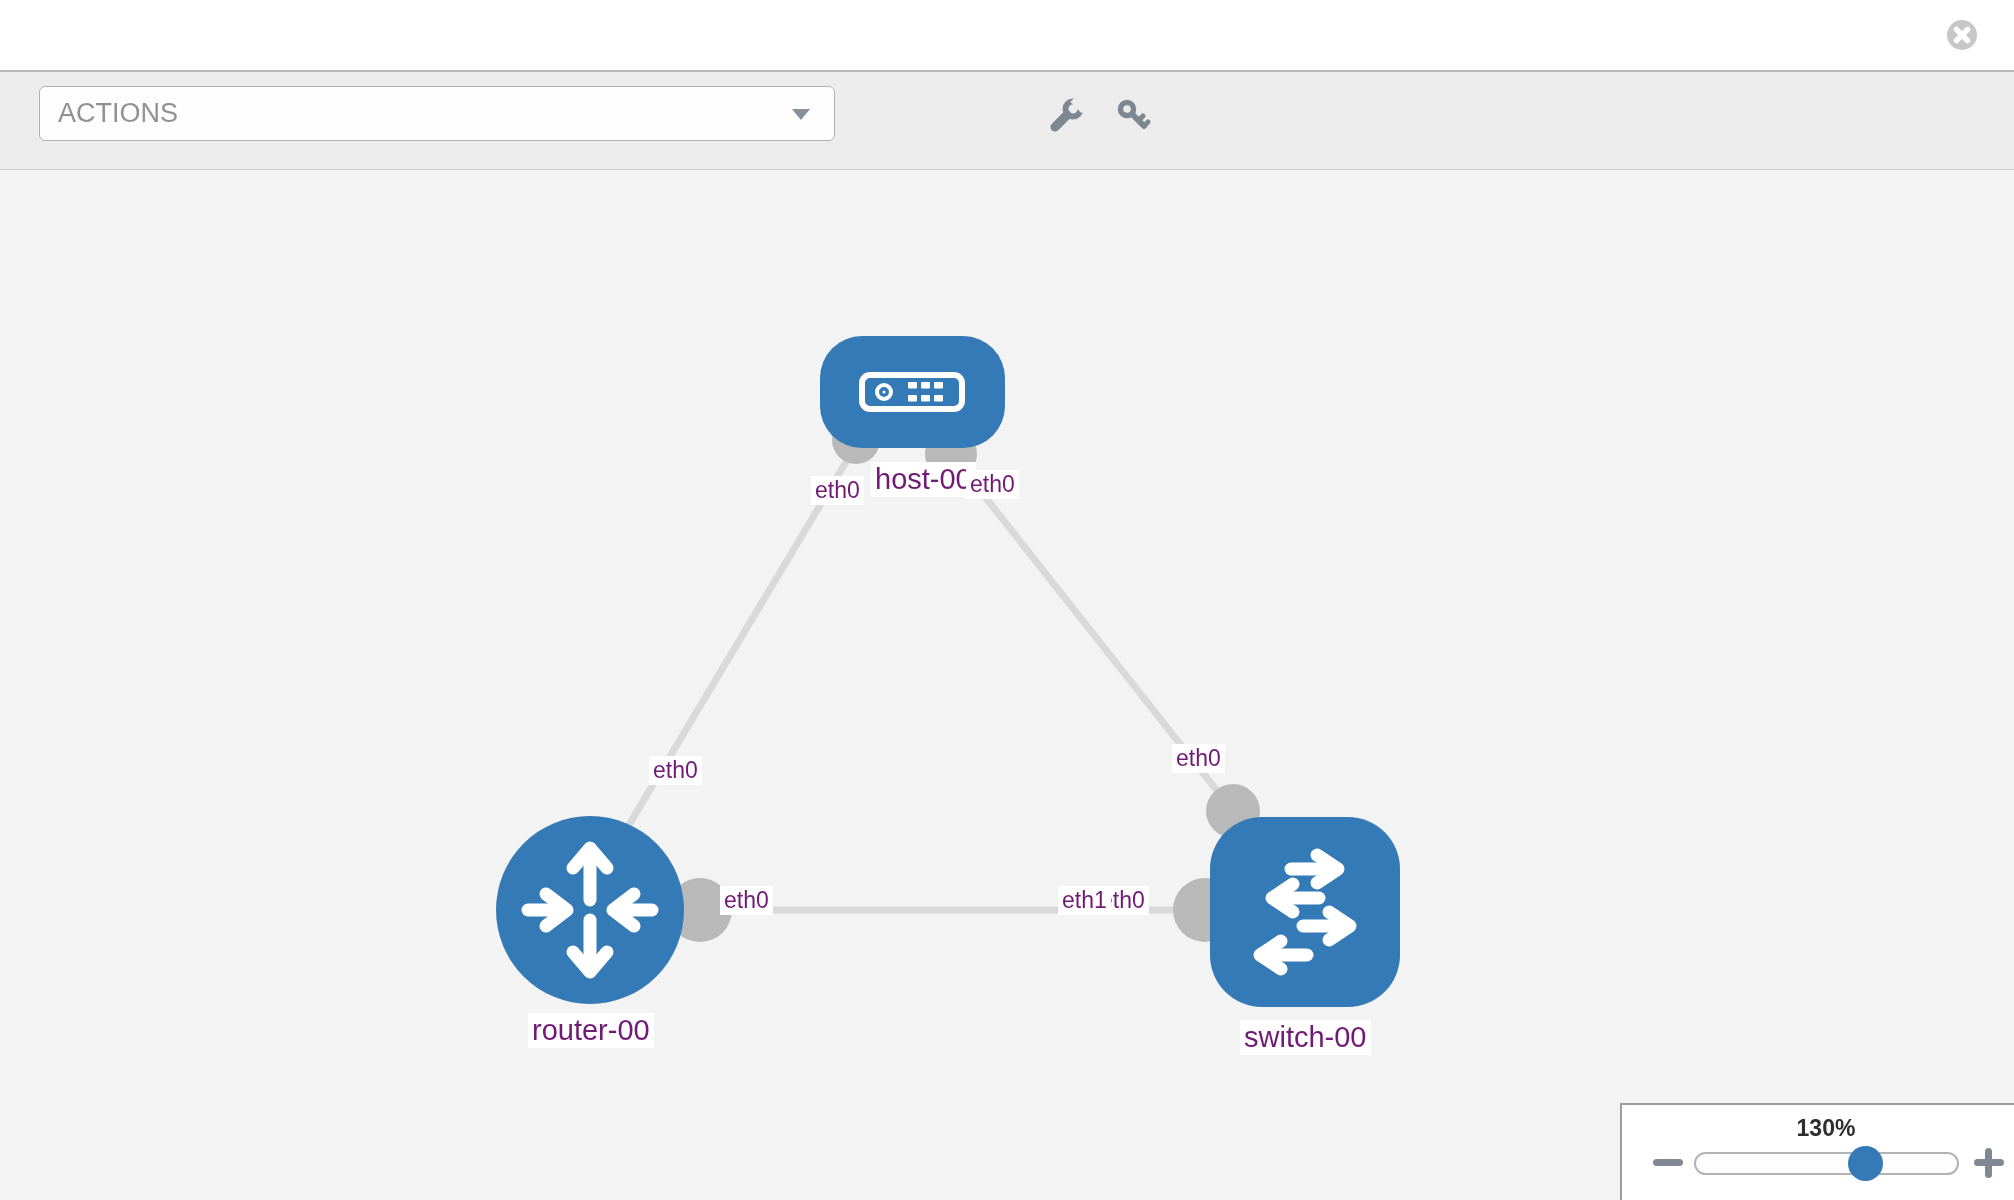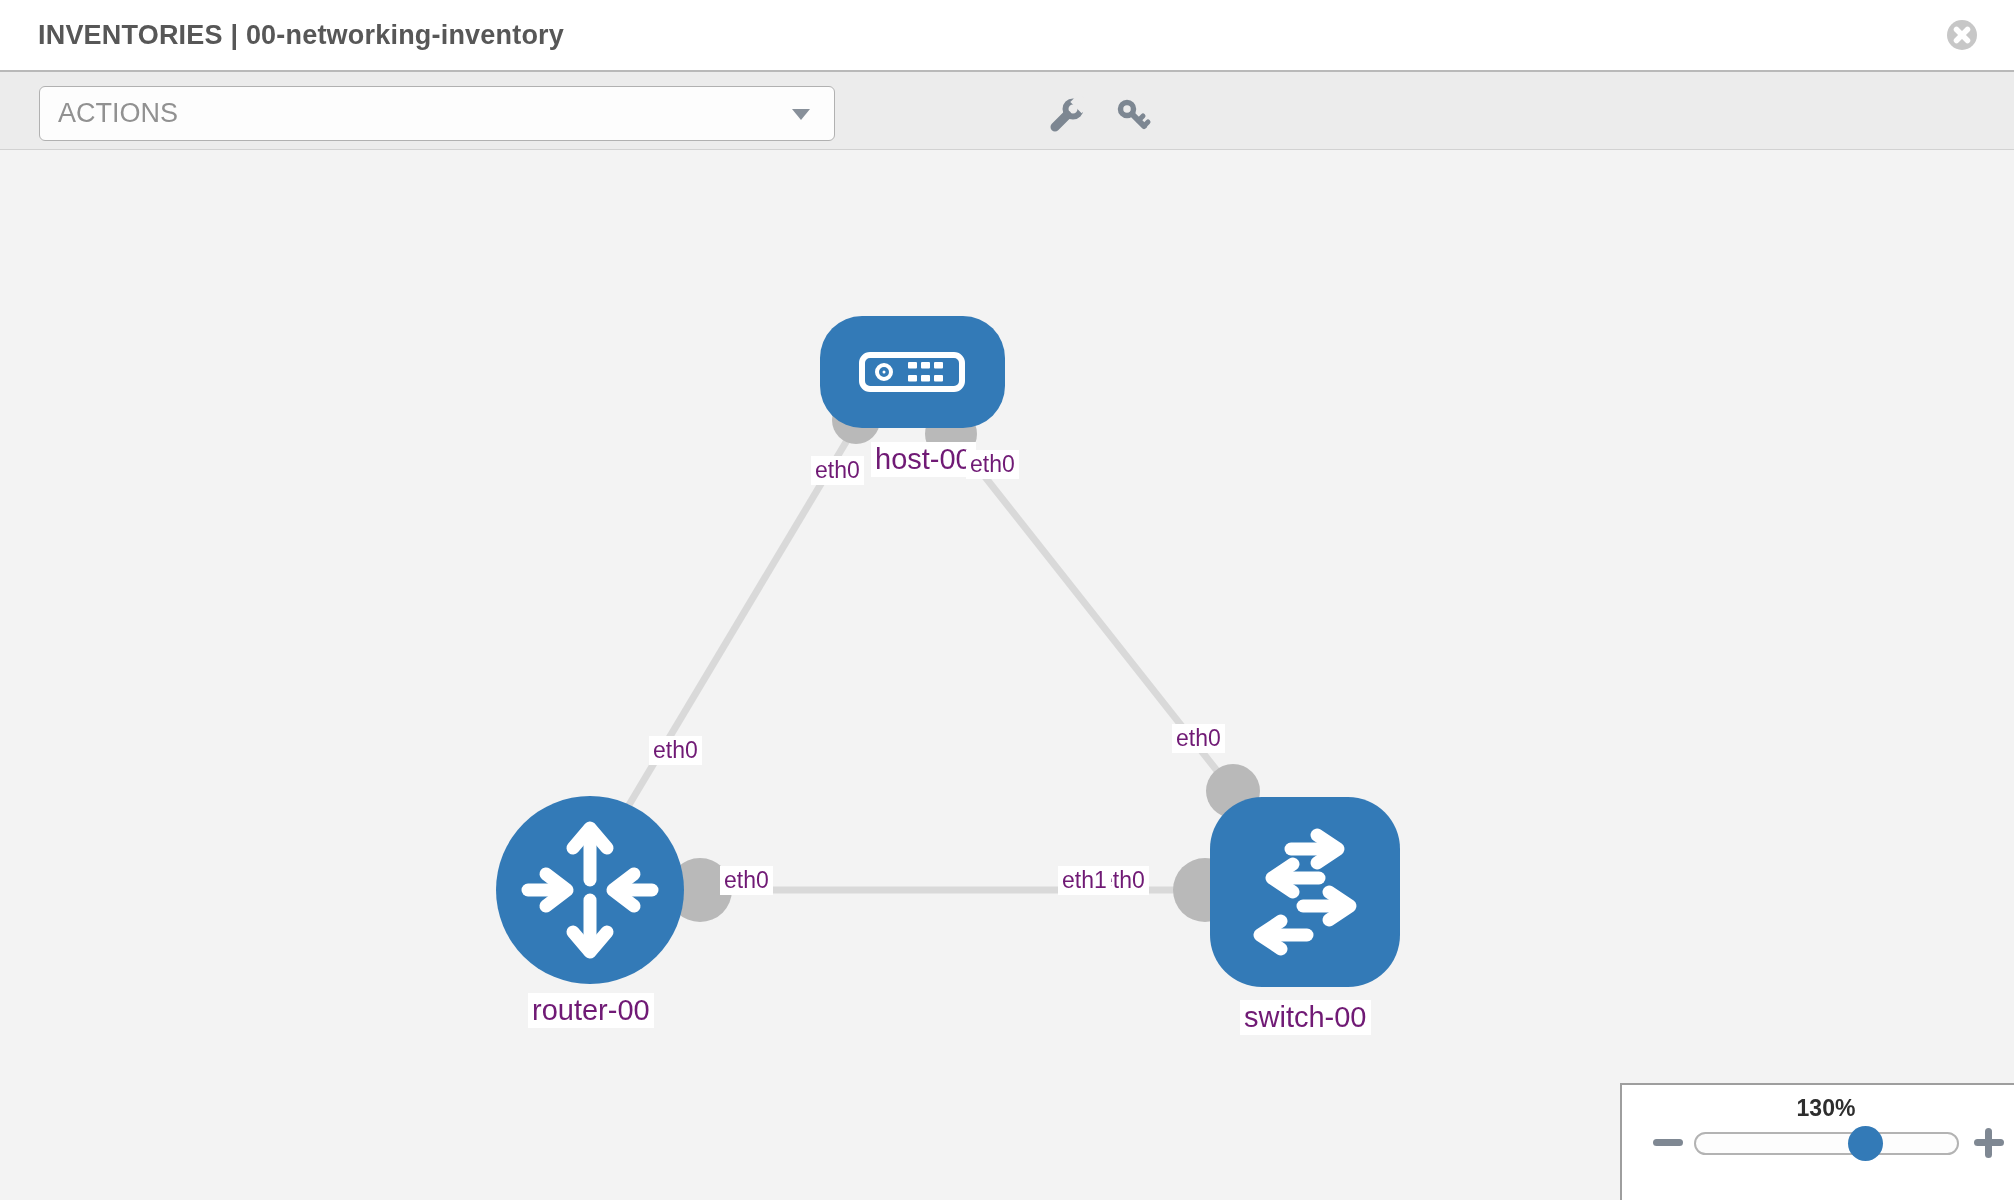--- a/index.html
+++ b/index.html
@@ -14,21 +14,21 @@
   .app-title {
     position: absolute; left: 38px; top: 0; line-height: 70px;
     font-size: 27px; font-weight: bold; color: #575757; letter-spacing: 0.2px;
   }
   .close-btn {
     position: absolute; right: 36px; top: 19px; width: 32px; height: 32px; cursor: pointer;
   }
 
   
   .toolbar {
-    position: relative; height: 78px; background: #ececec;
+    position: relative; height: 98px; background: #ececec;
     border-bottom: 1px solid #d2d2d2;
   }
   .select-box {
     position: absolute; top: 14px; height: 55px; background: #fdfdfd;
     border: 1px solid #b1b1b1; border-radius: 6px; cursor: pointer;
   }
   .select-box .ph {
     position: absolute; left: 18px; top: 0; line-height: 52px;
     font-size: 27px; color: #919191;
   }
@@ -84,21 +84,20 @@
   }
   .zoom-thumb {
     position: absolute; left: 226px; top: 41px; width: 35px; height: 35px;
     background: #337ab7; border-radius: 50%; cursor: grab;
   }
 </style>
 </head>
 <body>
 
 <div class="app-header">
-  <div class="app-title">INVENTORIES | 00-networking-inventory</div>
   <div class="close-btn">
     <svg width="32" height="32" viewBox="0 0 32 32">
       <circle cx="16" cy="16" r="15" fill="#c7c7c7"></circle>
       <line x1="10.5" y1="10.5" x2="21.5" y2="21.5" stroke="#ffffff" stroke-width="5.5" stroke-linecap="round"></line>
       <line x1="21.5" y1="10.5" x2="10.5" y2="21.5" stroke="#ffffff" stroke-width="5.5" stroke-linecap="round"></line>
     </svg>
   </div>
 </div>
 
 <div class="toolbar">

